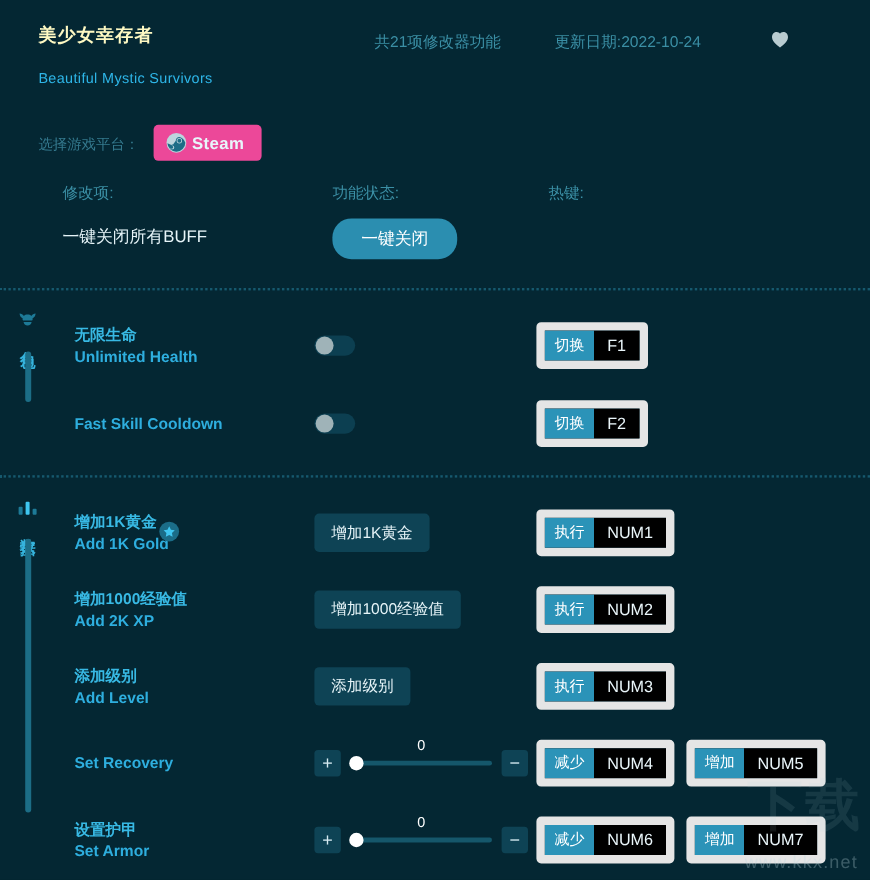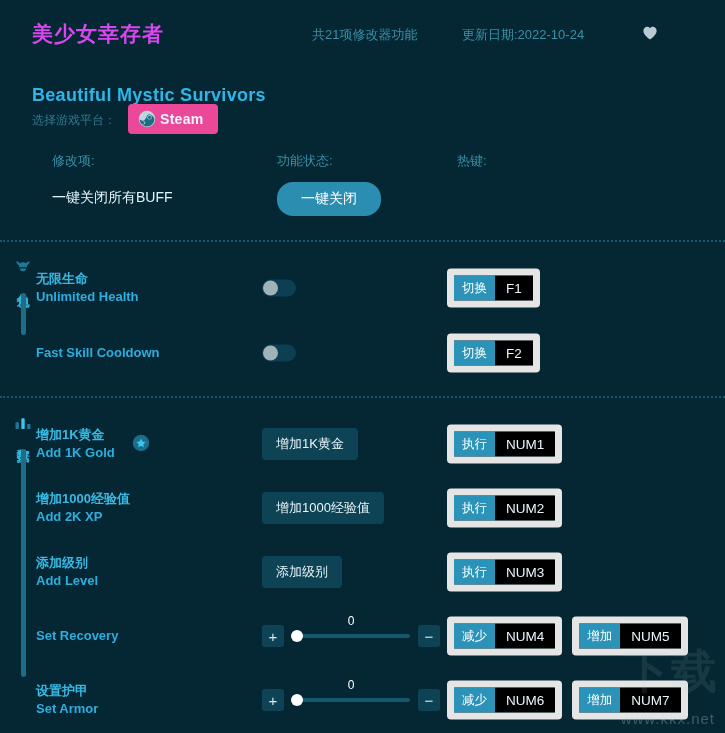--- a/index.html
+++ b/index.html
@@ -14,33 +14,32 @@
 
   
   .header {
     position: relative;
     height: 96px;
     padding: 16px 0 0 0;
   }
   .title-cn {
     position: absolute;
     left: 32px; top: 20px;
-    font-size: 21px;
+    font-size: 15px;
     font-weight: bold;
-    color: #d946ef;
+    color: #fef9c3;
     letter-spacing: 1px;
   }
   .title-en {
     position: absolute;
     left: 32px; top: 58px;
-    font-size: 18px;
-    font-weight: bold;
+    font-size: 12px;
+    font-weight: normal;
     color: #2eb6e8;
     letter-spacing: 0.3px;
-    margin-top: 27px;
   }
   .meta-count {
     position: absolute;
     left: 312px; top: 26px;
     font-size: 13px;
     color: #3b8fa5;
   }
   .meta-date {
     position: absolute;
     left: 462px; top: 26px;
@@ -182,21 +181,21 @@
 
   
   .frow {
     position: absolute;
     left: 0;
     width: 725px;
     height: 64px;
   }
   .frow .labels {
     position: absolute;
-    left: 36px;
+    left: 62px;
     top: 50%;
     transform: translateY(-50%);
     width: 200px;
   }
   .frow .lbl-cn {
     font-size: 13px;
     font-weight: bold;
     color: #38b9e4;
     line-height: 1.35;
     white-space: nowrap;

